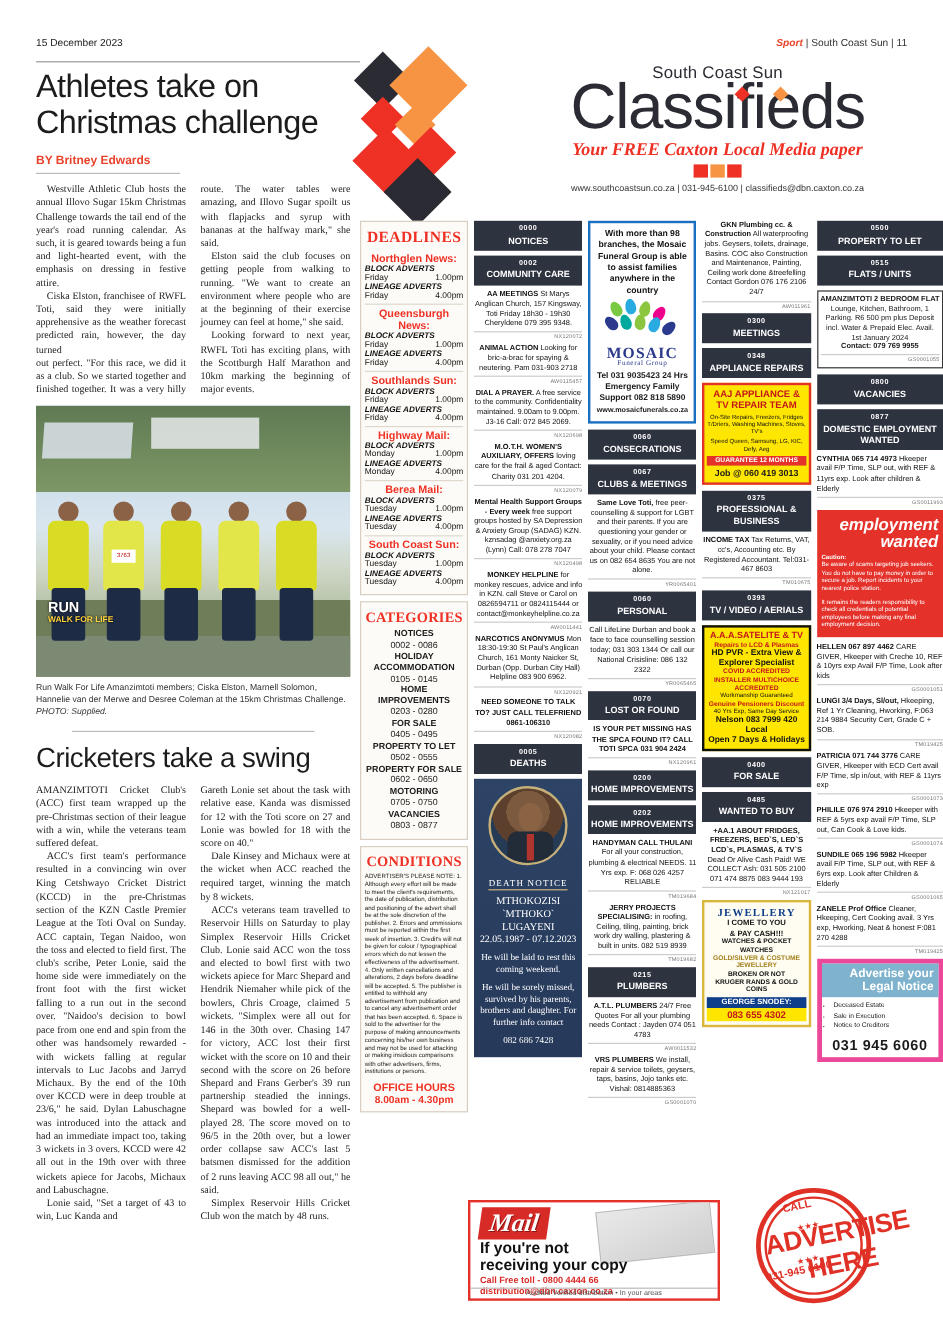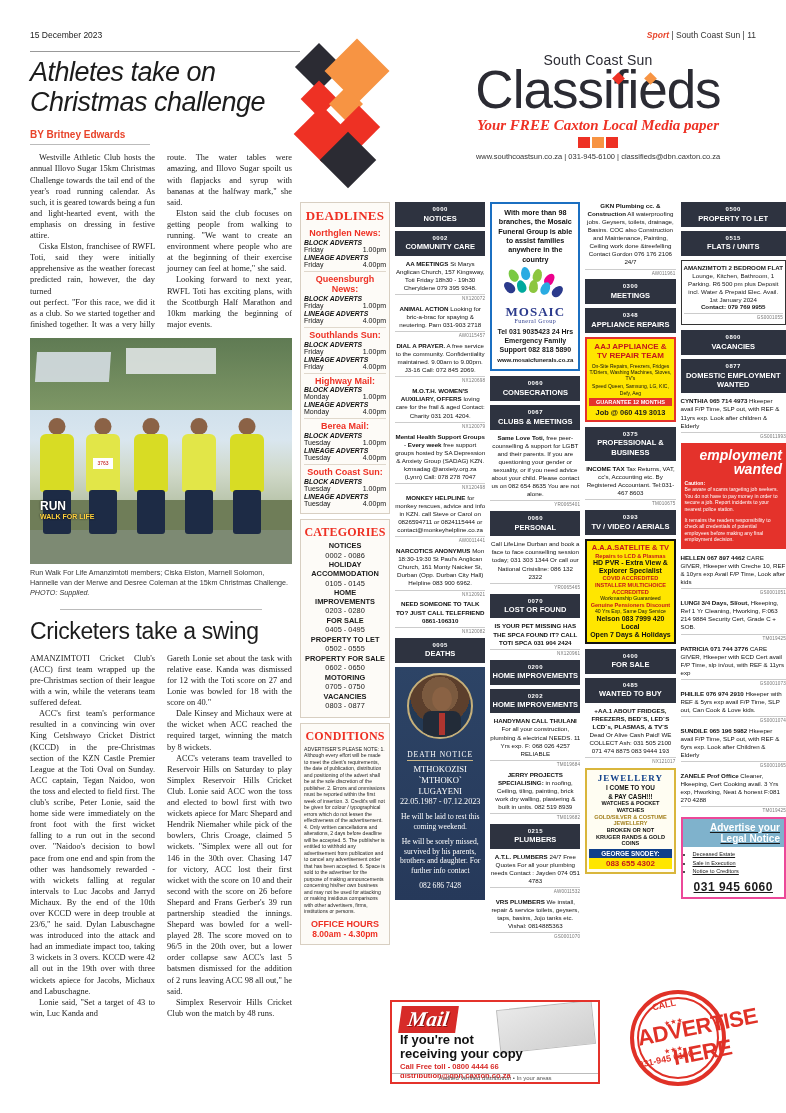--- a/index.html
+++ b/index.html
@@ -18,21 +18,21 @@
   .topbar { position:absolute; left:30px; top:30px; width:726px; height:22px;
             border-bottom:1px solid #999; display:flex; align-items:flex-start;
             justify-content:space-between; }
   .topbar .date { font-family:"Liberation Sans",sans-serif; font-size:8.5px; color:#222; }
   .topbar .folio { font-family:"Liberation Sans",sans-serif; font-size:8.5px; color:#333; }
   .topbar .folio b { color:#e8432a; font-style:italic; }
 
   
   .edit-col { position:absolute; left:30px; top:58px; width:262px; }
   .headline { font-family:"Liberation Sans",sans-serif; font-weight:400;
-              font-size:27px; line-height:1.10; letter-spacing:-0.5px; color:#1c1c1c;font-style:italic; }
+              font-size:27px; line-height:1.10; letter-spacing:-0.5px; color:#1c1c1c; }
   .byline { font-family:"Liberation Sans",sans-serif; font-weight:bold; font-size:10px;
             color:#e8432a; margin-top:12px; padding-bottom:4px; }
   .byrule { border-bottom:1px solid #bbb; width:120px; margin-bottom:7px; }
   .twocol { column-count:2; column-gap:12px; font-size:8.4px; line-height:1.32;
             text-align:justify; hyphens:auto; }
   .twocol p { margin:0; text-indent:9px; }
   .twocol p.first { text-indent:0; }
   .photo { margin-top:8px; width:262px; height:226px; position:relative;
            overflow:hidden; border:0; }
   .caption { font-family:"Liberation Sans",sans-serif; font-size:7.2px; line-height:1.42;
@@ -69,21 +69,21 @@
              letter-spacing:-1px; position:relative; margin-top:-2px;}
   .dot-r { position:absolute; width:9px; height:9px; background:#ee3124; transform:rotate(45deg); }
   .dot-o { position:absolute; width:9px; height:9px; background:#f79443; transform:rotate(45deg); }
   .cl-tag { font-family:"Liberation Serif",serif; font-style:italic; font-weight:bold;
             font-size:15px; color:#ee3124; margin-top:2px; }
   .cl-squares { display:flex; justify-content:center; gap:2px; margin-top:3px; }
   .cl-squares i { width:12px; height:11px; display:block; }
   .cl-url { font-family:"Liberation Sans",sans-serif; font-size:7.5px; color:#333; margin-top:4px; }
 
   
-  .cl-grid { position:absolute; left:300px; top:202px; width:486px; height:897px;
+  .cl-grid { position:absolute; left:300px; top:184px; width:486px; height:897px;
              display:flex; gap:5px;justify-content:space-between; }
   .cl-col { width:94px; }
   .cl-col.c5 { width:110px; }
   .cat-bar { background:#2e3340; color:#fff; text-align:center; padding:4px 2px;
              font-family:"Liberation Sans",sans-serif; font-weight:bold; font-size:7.5px;
              line-height:1.25; margin-bottom:4px; }
   .cat-bar .num { display:block; font-size:6px; font-weight:bold; letter-spacing:.5px; }
 
   .ad { font-family:"Liberation Sans",sans-serif; font-size:6.2px; line-height:1.3;
         text-align:center; color:#111; margin-bottom:3px; }
@@ -170,21 +170,21 @@
   .jw .t1 { font-family:"Liberation Serif",serif; font-weight:bold; font-size:9px; color:#0f3f8a; letter-spacing:1px;}
   .jw .t2 { font-family:"Liberation Sans",sans-serif; font-weight:bold; font-size:6.4px; color:#111; line-height:1.2; margin-top:1px;}
   .jw .t3 { font-family:"Liberation Sans",sans-serif; font-weight:bold; font-size:5.6px; color:#111; line-height:1.2;}
   .jw .gold{ color:#a3801e; font-weight:bold; }
   .jw .nm { background:#0f3f8a; color:#fff; font-family:"Liberation Sans",sans-serif; font-weight:bold;
             font-size:6.4px; padding:1px 0; margin-top:2px;}
   .jw .ph { background:#ffe600; font-family:"Liberation Sans",sans-serif; font-weight:bold;
             font-size:8px; color:#c4161c; padding:1px 0;}
 
   
-  .legal { border:2px solid #ec4899; margin-bottom:5px;text-decoration:underline; }
+  .legal { border:4px solid #ec4899; margin-bottom:5px; }
   .legal .hd { background:#7fb2cc; color:#fff; font-family:"Liberation Sans",sans-serif;
                font-weight:bold; font-size:10px; text-align:right; padding:3px 4px; line-height:1.1;}
   .legal ul { margin:3px 0 3px 10px; padding:0; font-family:"Liberation Sans",sans-serif;
               font-size:5.6px; line-height:1.5; }
   .legal .ph { font-family:"Liberation Sans",sans-serif; font-weight:bold; font-size:12px;
                text-align:center; padding:1px 0 3px; letter-spacing:.5px;}
 
   
   .dist { position:absolute; left:390px; top:1000px; width:210px; height:84px;
           border:2px solid #e4322b; background:#fff; overflow:hidden; }

